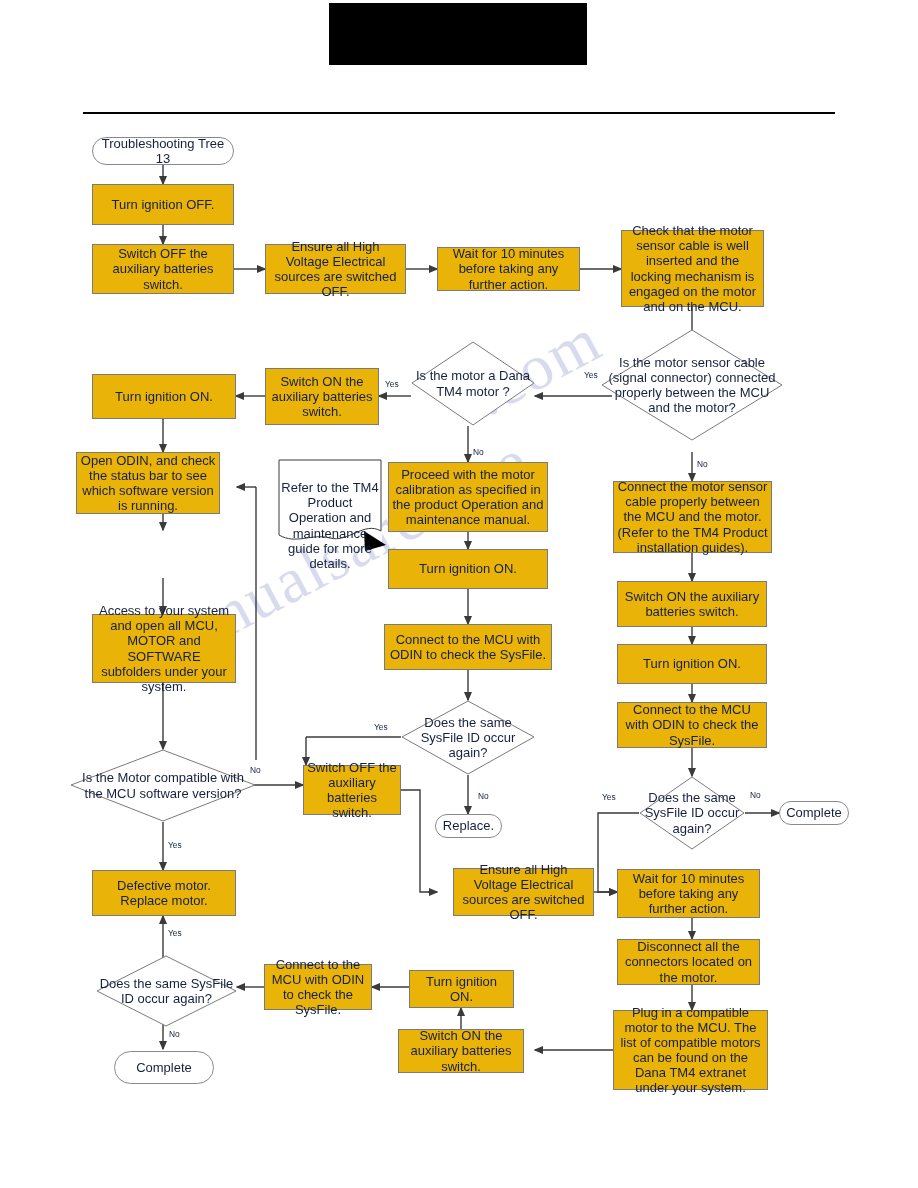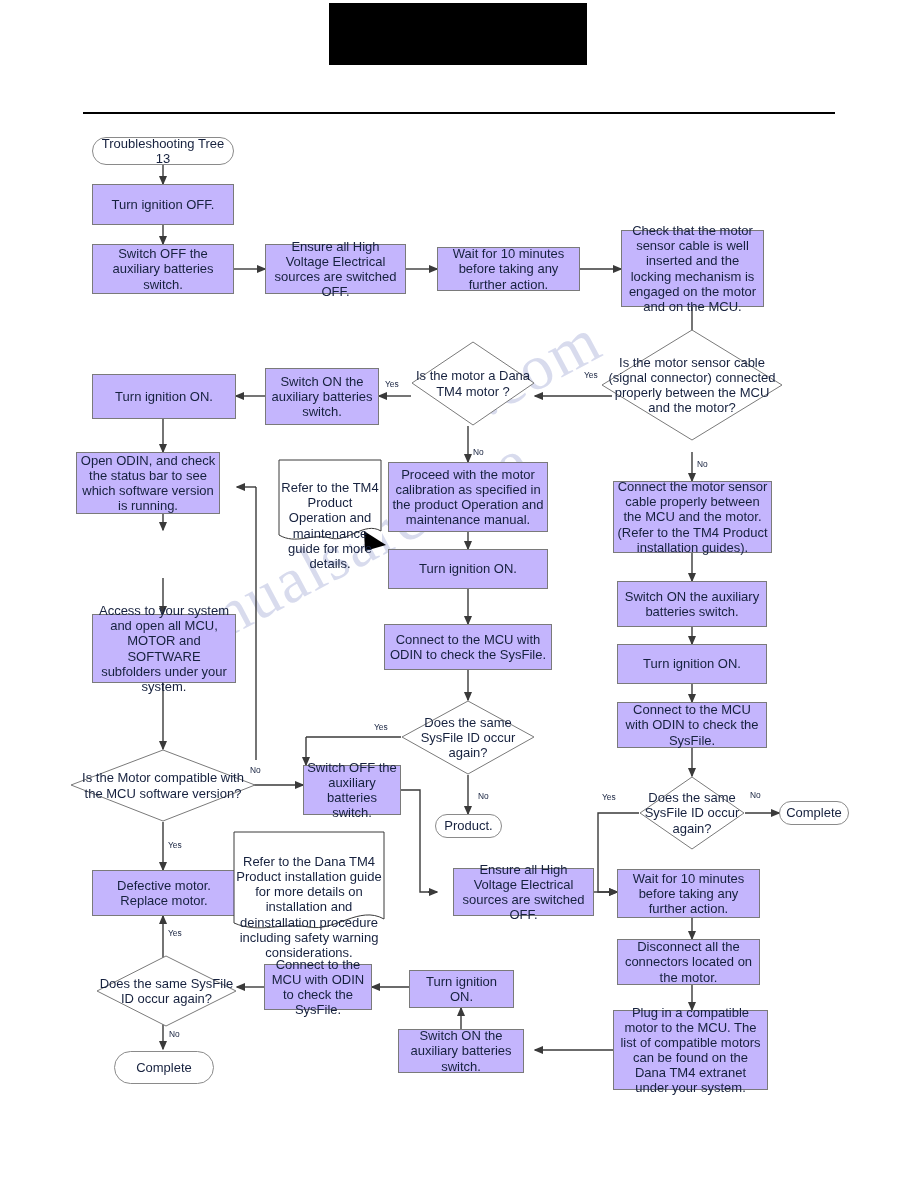--- a/index.html
+++ b/index.html
@@ -8,21 +8,21 @@
   #sheet{position:absolute;left:0;top:0;width:918px;height:1188px;}
 
   .redaction{position:absolute;background:#000000;}
   .hrule{position:absolute;background:#000000;height:1.5px;}
 
   svg#wires{position:absolute;left:0;top:0;width:918px;height:1188px;pointer-events:none;}
 
   .node{position:absolute;box-sizing:border-box;display:flex;align-items:center;
         justify-content:center;text-align:center;line-height:1.16;
         font-size:13px;color:#16213e;padding:2px 3px;}
-  .proc{border:1px solid #7a7a7a;background:#c4b5fd;}
+  .proc{border:1px solid #7a7a7a;background:#eab308;}
   .term{border:1px solid #8a8a8a;background:#ffffff;border-radius:999px;}
   .diamond{background:transparent;border:none;}
   .diamond .dlabel{position:relative;z-index:2;}
   .dshape{position:absolute;left:0;top:0;width:100%;height:100%;z-index:1;}
   .doc{background:#ffffff;}
   .doc .dtext{position:relative;z-index:2;width:100%;margin-top:48px;}
   .docshape{position:absolute;left:0;top:0;width:100%;height:100%;z-index:1;}
   .elabel{position:absolute;font-size:8.4px;color:#16213e;background:transparent;}
 
   .wm{position:absolute;font-family:"Liberation Serif",serif;color:#b9bfe0;
@@ -242,21 +242,21 @@
   <div class="node diamond" style="left:401px;top:700px;width:134px;height:75px;">
     <svg class="dshape" viewBox="0 0 134 75" preserveAspectRatio="none">
       <polygon points="67,1 133,37 67,74 1,37" fill="#fff" stroke="#7a7a7a" stroke-width="1"></polygon>
     </svg>
     <span class="dlabel">Does the same SysFile ID occur again?</span>
   </div>
   <div class="elabel" style="left:374px;top:722px;">Yes</div>
   <div class="elabel" style="left:478px;top:791px;">No</div>
 
   <div class="node term" style="left:435px;top:814px;width:67px;height:24px;">
-    <span>Product.</span>
+    <span>Replace.</span>
   </div>
 
   <div class="node proc" style="left:76px;top:452px;width:144px;height:62px;">
     <span>Open ODIN, and check the status bar to see which software version is running.</span>
   </div>
 
 
   <div class="node proc" style="left:92px;top:614px;width:144px;height:69px;">
     <span>Access to your system and open all MCU, MOTOR and SOFTWARE subfolders under your system.</span>
   </div>
@@ -267,26 +267,20 @@
     </svg>
     <span class="dlabel">Is the Motor compatible with the MCU software version?</span>
   </div>
   <div class="elabel" style="left:250px;top:765px;">No</div>
   <div class="elabel" style="left:168px;top:840px;">Yes</div>
 
   <div class="node proc" style="left:303px;top:765px;width:98px;height:50px;">
     <span>Switch OFF the auxiliary batteries switch.</span>
   </div>
 
-  <div class="node doc" style="left:233px;top:831px;width:152px;height:104px;">
-    <svg class="docshape" viewBox="0 0 152 104" preserveAspectRatio="none">
-      <path d="M1,1 L151,1 L151,88 C126,74 102,101 76,96 C50,91 26,103 1,92 Z" fill="#fff" stroke="#3a3a3a" stroke-width="1"></path>
-    </svg>
-    <span class="dtext">Refer to the Dana TM4 Product installation guide for more details on installation and deinstallation procedure including safety warning considerations.</span>
-  </div>
 
   <div class="node proc" style="left:92px;top:870px;width:144px;height:46px;">
     <span>Defective motor. Replace motor.</span>
   </div>
   <div class="elabel" style="left:168px;top:928px;">Yes</div>
 
   <div class="node diamond" style="left:96px;top:955px;width:141px;height:72px;">
     <svg class="dshape" viewBox="0 0 141 72" preserveAspectRatio="none">
       <polygon points="70,1 140,36 70,71 1,36" fill="#fff" stroke="#7a7a7a" stroke-width="1"></polygon>
     </svg>

